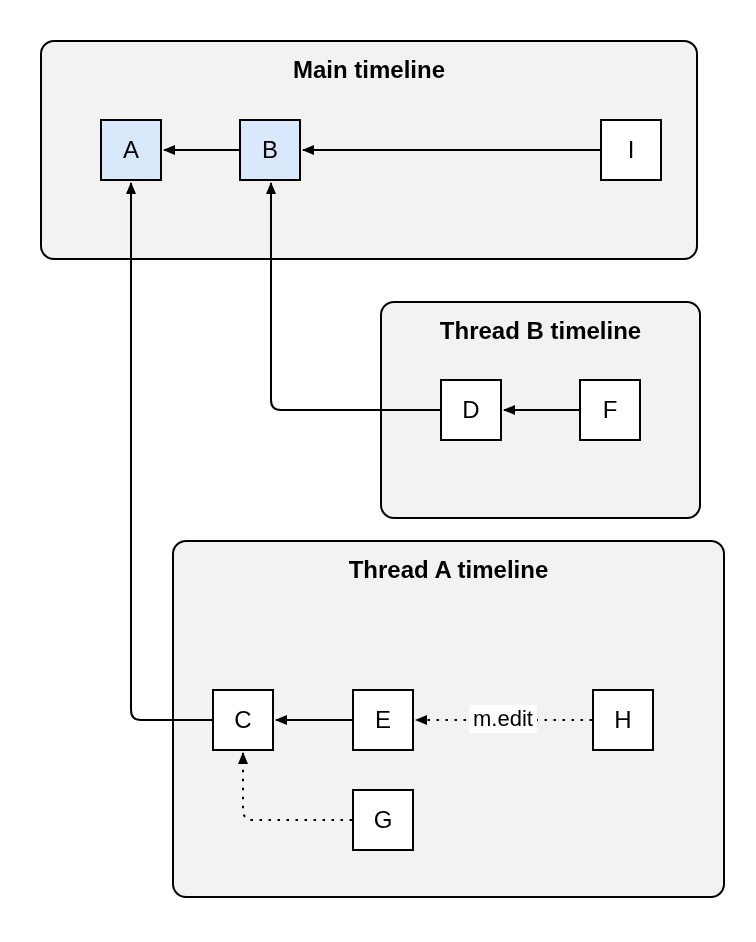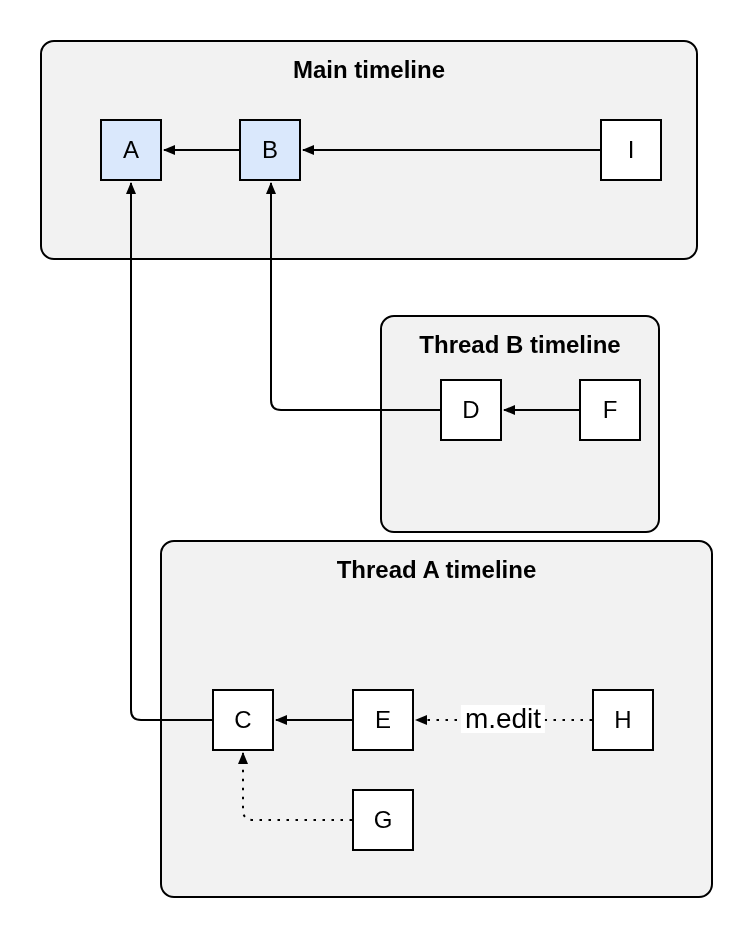--- a/index.html
+++ b/index.html
@@ -21,37 +21,37 @@
   .edge{stroke:var(--edge-color);stroke-width:2;fill:none}
   .edge.dotted{stroke-dasharray:2.5 6.5}
   .arrowhead{fill:var(--edge-color)}
 
   .node{position:absolute;width:62px;height:62px;border:2px solid var(--node-stroke);
     background:var(--node-fill);display:flex;align-items:center;justify-content:center;
     font-size:24px;line-height:1;z-index:3}
   .node.highlight{background:var(--node-fill-highlight)}
 
   .edge-label{position:absolute;transform:translate(-50%,-50%);
-    background:var(--edge-label-bg);padding:2px 4px;font-size:28px;line-height:24px;
+    background:var(--edge-label-bg);padding:2px 4px;font-size:22px;line-height:24px;
     white-space:nowrap;z-index:4}
 </style>
 </head>
 <body>
 
 <div class="canvas">
 
   <div class="container-box" style="left:40px;top:40px;width:658px;height:220px">
     <div class="container-title">Main timeline</div>
   </div>
 
-  <div class="container-box" style="left:380px;top:315px;width:280px;height:218px">
+  <div class="container-box" style="left:380px;top:301px;width:321px;height:218px">
     <div class="container-title">Thread B timeline</div>
   </div>
 
-  <div class="container-box" style="left:160px;top:540px;width:553px;height:358px">
+  <div class="container-box" style="left:172px;top:540px;width:553px;height:358px">
     <div class="container-title">Thread A timeline</div>
   </div>
 
   <svg class="edges-layer" width="756" height="942" viewBox="0 0 756 942">
     <defs>
       <marker id="ah" markerWidth="13" markerHeight="11" refX="11" refY="5" orient="auto" markerUnits="userSpaceOnUse">
         <path class="arrowhead" d="M0,0 L12,5 L0,10 Z"></path>
       </marker>
     </defs>
     <path class="edge" d="M239,150 L164,150" marker-end="url(#ah)"></path>

